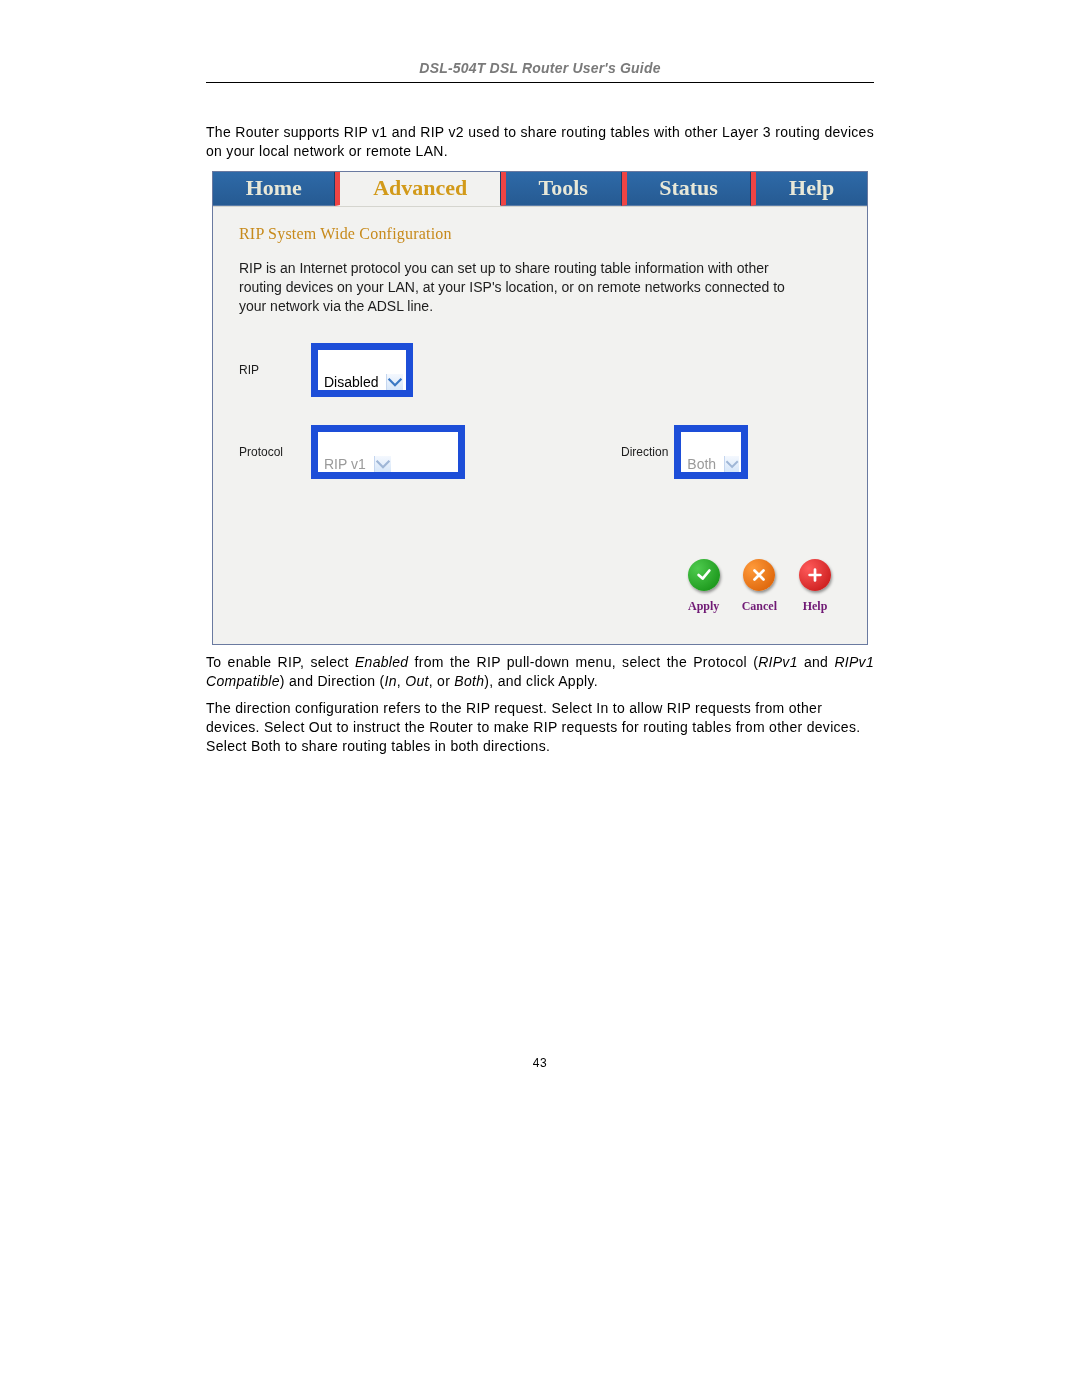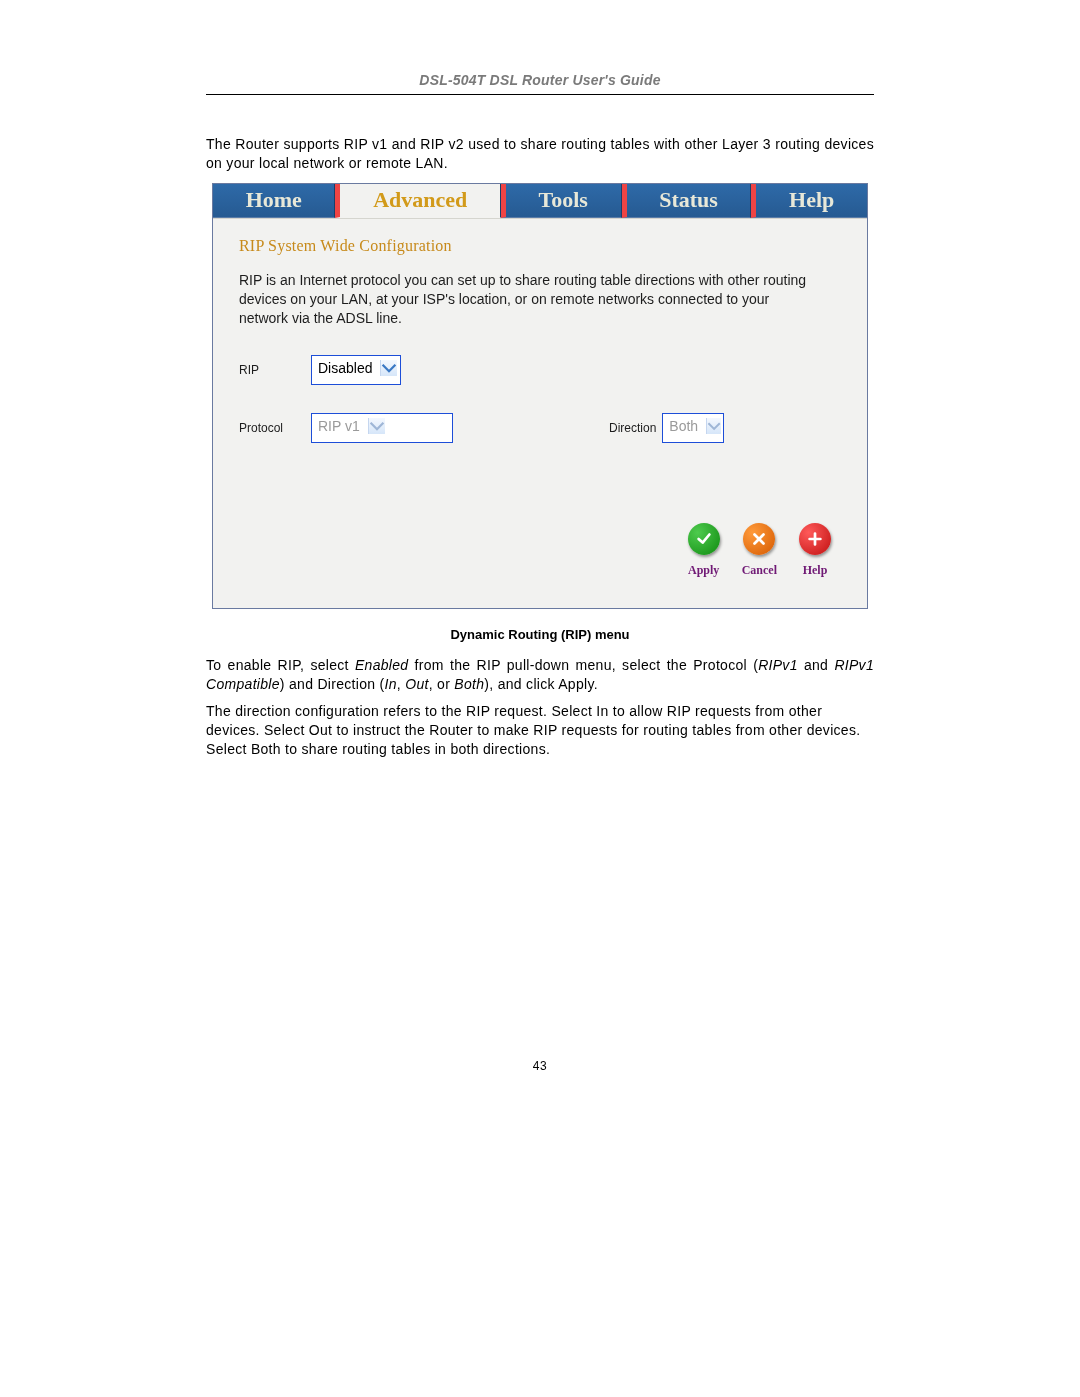--- a/index.html
+++ b/index.html
@@ -5,21 +5,21 @@
   html, body {
     margin: 0;
     padding: 0;
     background: #fff;
     width: 1080px;
     font-family: Arial, Helvetica, sans-serif;
     color: #000;
   }
   .page {
     width: 668px;
-    margin: 12px auto;
+    margin: 0 auto;
     padding-top: 60px;
   }
   .doc-header {
     text-align: center;
     font-style: italic;
     font-weight: bold;
     color: #7a7a7a;
     font-size: 14px;
     letter-spacing: 0.2px;
   }
@@ -98,24 +98,24 @@
     align-items: center;
     gap: 16px;
     margin: 10px 0 28px 0;
     font-size: 14px;
     color: #1d1d1d;
   }
   .form-row label { min-width: 56px; font-size: 12px; }
   .select {
     height: 24px;
     display: inline-flex;
-    align-items: flex-start;
-    border: 1px solid #1d4ed8;
+    align-items: flex-end;
+    border: 7px solid #1d4ed8;
     background: #fff;
-    padding: 4px 2px 0 6px;
+    padding: 16px 2px 0 6px;
     font-size: 14px;
     color: #000;
   }
   .select.disabled { color: #9a9a9a; }
   .select .v { margin-right: 4px; }
   .drop {
     width: 16px; height: 16px;
     margin-left: 4px;
     display: inline-flex;
     align-items: center; justify-content: center;
@@ -179,21 +179,21 @@
     <div class="tabbar">
       <div class="tab">Home</div>
       <div class="tab active">Advanced</div>
       <div class="tab">Tools</div>
       <div class="tab">Status</div>
       <div class="tab">Help</div>
     </div>
 
     <div class="panel">
       <div class="panel-title">RIP System Wide Configuration</div>
-      <div class="panel-text">RIP is an Internet protocol you can set up to share routing table directions with other routing devices on your LAN, at your ISP's location, or on remote networks connected to your network via the ADSL line.</div>
+      <div class="panel-text">RIP is an Internet protocol you can set up to share routing table information with other routing devices on your LAN, at your ISP's location, or on remote networks connected to your network via the ADSL line.</div>
 
       <div class="form-row">
         <label>RIP</label>
         <div class="select select-rip">
           <span class="v">Disabled</span>
           <span class="drop">
             <svg viewBox="0 0 10 10">
                 <path d="M1 3 L5 7 L9 3" fill="none" stroke="#3a78c4" stroke-width="1.4"></path>
               </svg>
           </span>
@@ -246,21 +246,20 @@
             <svg viewBox="0 0 20 20">
                 <path d="M10 4 L10 16 M4 10 L16 10" fill="none" stroke="#fff" stroke-width="3" stroke-linecap="round"></path>
               </svg>
           </span>
           <span>Help</span>
         </div>
       </div>
     </div>
   </div>
 
-  <div class="caption">Dynamic Routing (RIP) menu</div>
 
   <p class="justify">
     <span>To enable RIP, select </span><span class="italic">Enabled</span><span> from the RIP pull-down menu, select the Protocol (</span><span class="italic">RIPv1</span><span> and </span><span class="italic">RIPv1 Compatible</span><span>) and Direction (</span><span class="italic">In</span><span>, </span><span class="italic">Out</span><span>, or </span><span class="italic">Both</span><span>), and click Apply.</span>
   </p>
 
 
   <p class="justify" style="text-align:left">The direction configuration refers to the RIP request. Select In to allow RIP requests from other devices. Select Out to instruct the Router to make RIP requests for routing tables from other devices. Select Both to share routing tables in both directions.</p>
 
   <div class="pagenum">43</div>
 </div>

